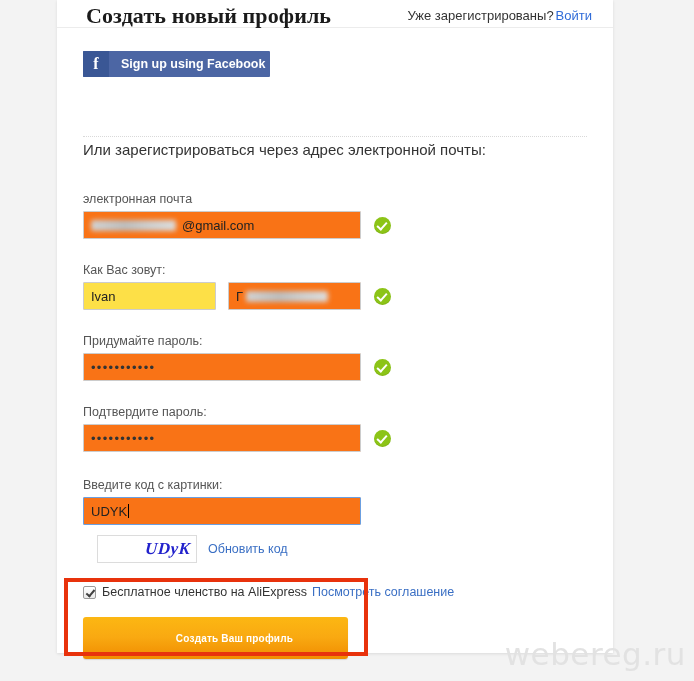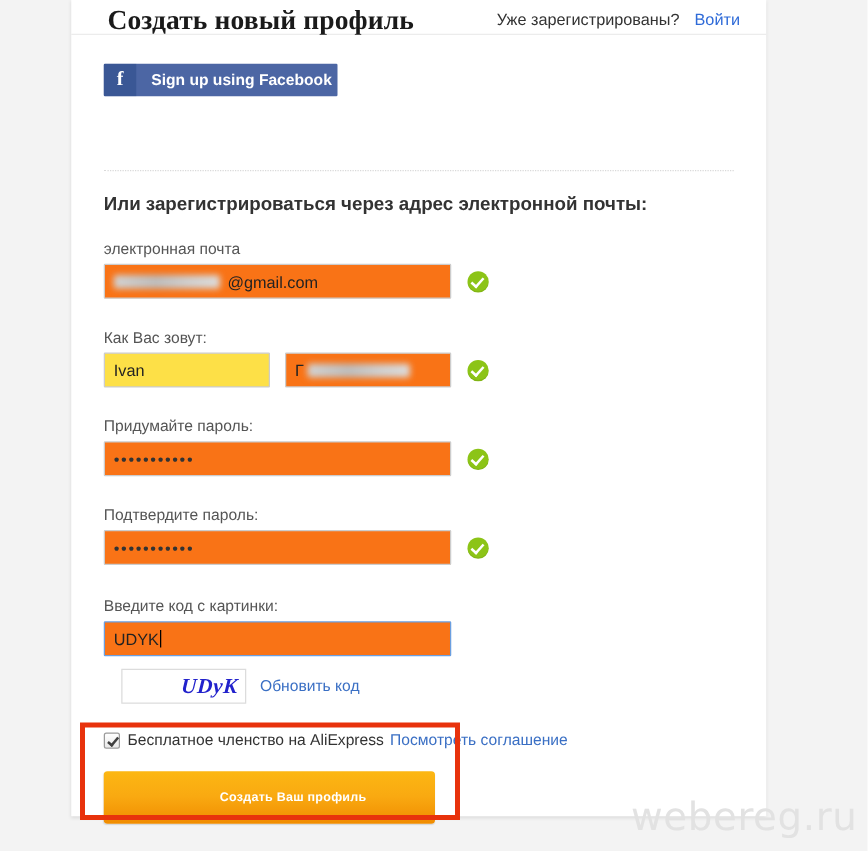--- a/index.html
+++ b/index.html
@@ -49,21 +49,21 @@
     position: absolute;
     right: 21px;
     top: 8px;
     font-size: 13px;
     color: #333333;
     white-space: nowrap;
   }
   .signin-link {
     color: #2f6bd8;
     text-decoration: none;
-    margin-left: 12px;
+    margin-left: 2px;
   }
 
   
   .card-body {
     position: relative;
     padding: 0;
   }
 
   
   .fb-button {
@@ -111,23 +111,23 @@
     top: 108px;
     width: 504px;
     height: 0;
     border-top: 1px dotted #d9d9d9;
   }
 
   
   .section-heading {
     position: absolute;
     left: 26px;
-    top: 127px;
+    top: 113px;
     font-size: 15px;
-    font-weight: bold;
+    font-weight: normal;
     color: #333333;
     white-space: nowrap;
   }
 
   
   .field-group { position: absolute; left: 26px; }
   .field-label {
     font-size: 12.5px;
     color: #555555;
     margin-bottom: 5px;

